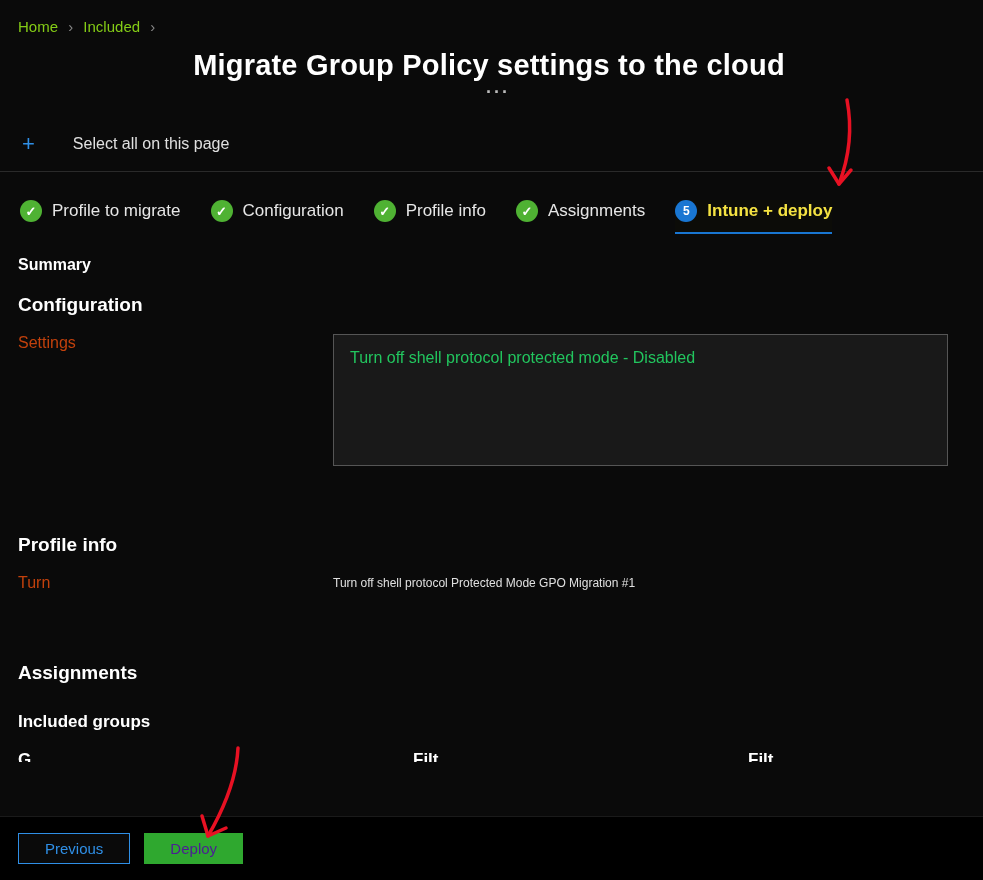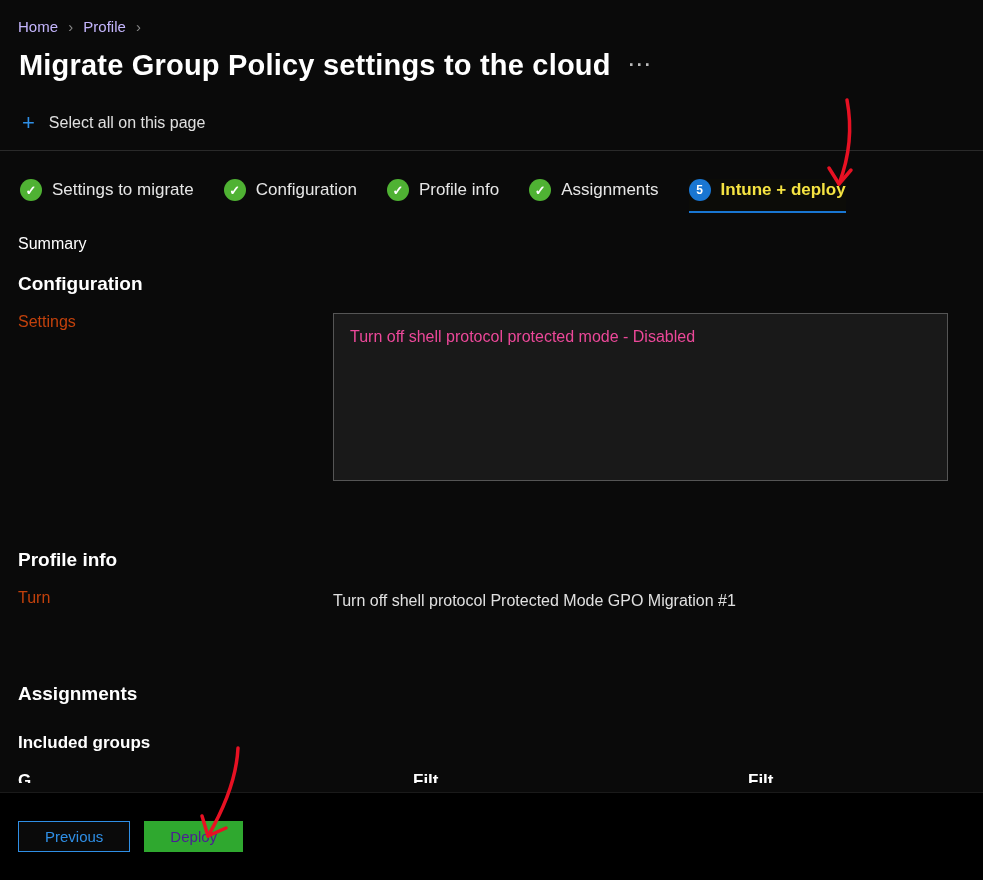--- a/index.html
+++ b/index.html
@@ -14,34 +14,35 @@
       width: 983px;
       height: 880px;
       position: relative;
       overflow: hidden;
     }
     .breadcrumb {
       padding: 18px 18px 8px 18px;
       font-size: 15px;
     }
     .breadcrumb a {
-      color: #c4b5fd;
+      color: #84cc16;
       text-decoration: none;
     }
     .breadcrumb .sep {
       color: #888;
       margin: 0 6px;
     }
     .page-title {
       font-size: 29px;
       font-weight: 600;
-      padding: 6px 18px 18px 19px;
+      padding: 6px 18px 18px 13px;
       letter-spacing: 0.2px;
       display: flex;
       align-items: center;
+      flex-direction: column;
     }
     .page-title-dots {
       color: #bbb;
       margin-left: 18px;
       font-size: 18px;
       letter-spacing: 2px;
     }
     .select-all-row {
       display: flex;
       align-items: center;
@@ -51,20 +52,21 @@
     .plus-icon {
       color: #2f8fe6;
       font-size: 22px;
       font-weight: 300;
       margin-right: 14px;
       line-height: 1;
     }
     .select-all-text {
       font-size: 16px;
       color: #e0e0e0;
+      margin-left: 24px;
     }
     .steps-row {
       display: flex;
       align-items: center;
       gap: 30px;
       padding: 28px 18px 12px 20px;
     }
     .step {
       display: flex;
       align-items: center;
@@ -103,21 +105,21 @@
       border-bottom: 2px solid #1976d2;
       padding-bottom: 10px;
       margin-bottom: -12px;
       background: rgba(40,40,0,0.1);
     }
     .content {
       padding: 14px 18px 0 18px;
     }
     .section-heading {
       font-size: 16px;
-      font-weight: 400;
+      font-weight: 700;
       color: #fff;
       margin: 8px 0 20px 0;
     }
     .sub-heading {
       font-size: 19px;
       font-weight: 600;
       color: #fff;
       margin: 20px 0 18px 0;
     }
     .field-row {
@@ -126,45 +128,45 @@
       margin-bottom: 12px;
     }
     .field-label {
       width: 315px;
       flex-shrink: 0;
       color: #c2410c;
       font-size: 16px;
     }
     .field-value {
       color: #e0e0e0;
-      font-size: 16px;
+      font-size: 12px;
       line-height: 1.5;
     }
     .settings-box {
       border: 1px solid #555;
       background: #191919;
       padding: 14px 16px;
       width: 615px;
-      height: 168px;
-      color: #ec4899;
+      height: 132px;
+      color: #22c55e;
       font-size: 16px;
     }
     .groups-heading {
       font-size: 17px;
       font-weight: 600;
       color: #fff;
       margin: 28px 0 16px 0;
     }
     .footer {
       position: absolute;
       bottom: 0;
       left: 0;
       right: 0;
       background: #000;
-      padding: 28px 18px;
+      padding: 16px 18px;
       display: flex;
       gap: 14px;
       border-top: 1px solid #1a1a1a;
     }
     .btn {
       padding: 6px 26px;
       font-size: 15px;
       cursor: pointer;
       border: none;
     }
@@ -204,38 +206,38 @@
     .cutoff-row span:nth-child(2) {
       width: 335px;
     }
   </style>
 </head>
 <body>
 
 <div class="breadcrumb">
   <a href="#">Home</a>
   <span class="sep">›</span>
-  <a href="#">Profile</a>
+  <a href="#">Included</a>
   <span class="sep">›</span>
 </div>
 
 <div class="page-title">
   <span>Migrate Group Policy settings to the cloud</span>
   <span class="page-title-dots">···</span>
 </div>
 
 <div class="select-all-row">
   <span class="plus-icon">+</span>
   <span class="select-all-text">Select all on this page</span>
 </div>
 
 <div class="steps-row">
   <div class="step">
     <div class="step-check">✓</div>
-    <span>Settings to migrate</span>
+    <span>Profile to migrate</span>
   </div>
   <div class="step">
     <div class="step-check">✓</div>
     <span>Configuration</span>
   </div>
   <div class="step">
     <div class="step-check">✓</div>
     <span>Profile info</span>
   </div>
   <div class="step">

